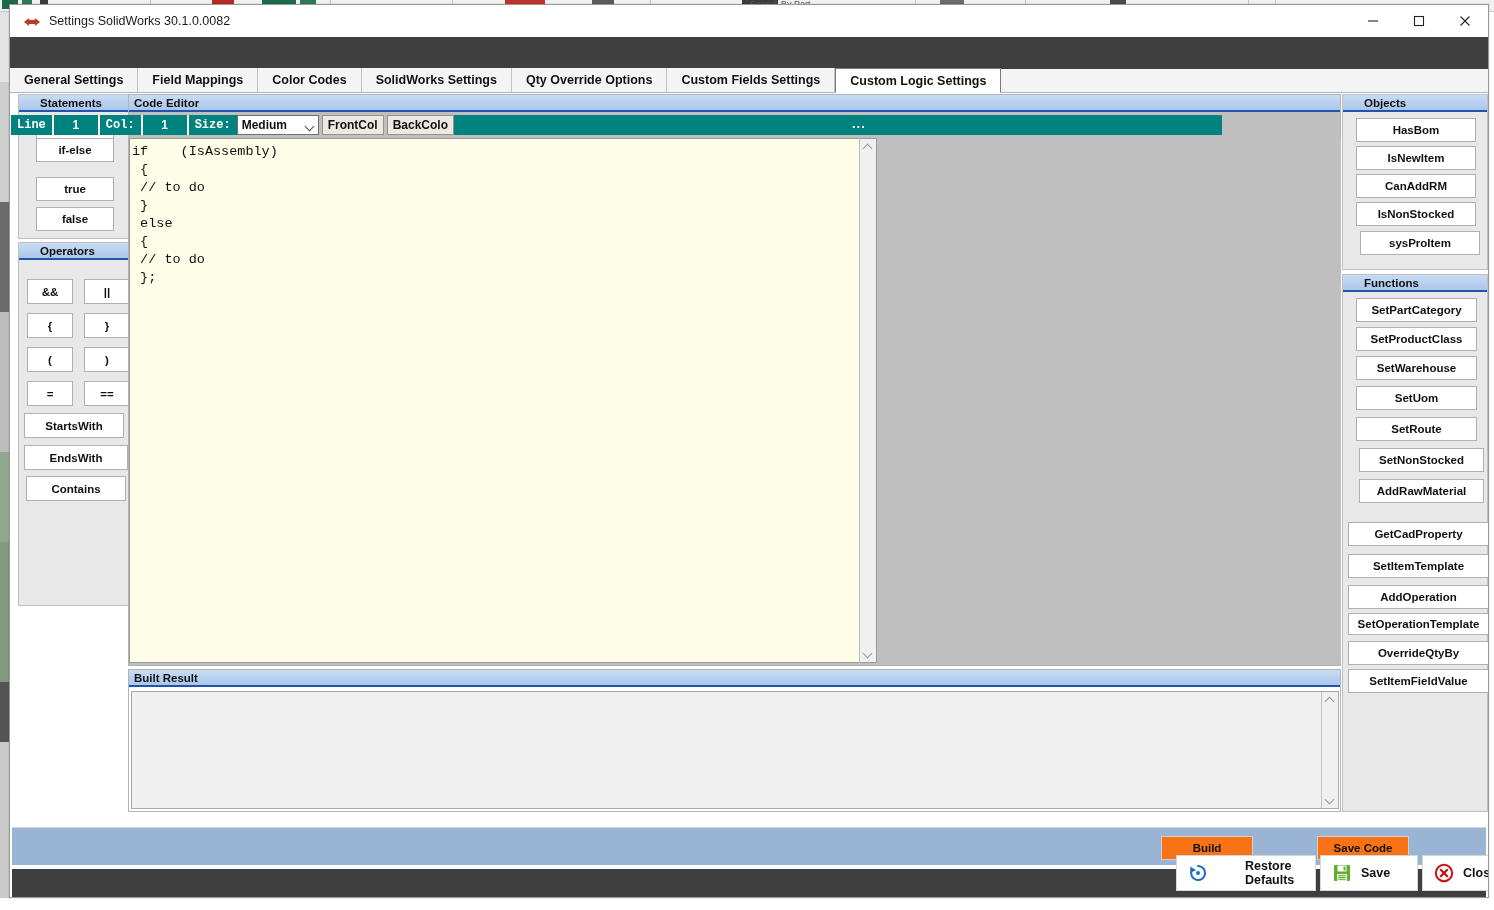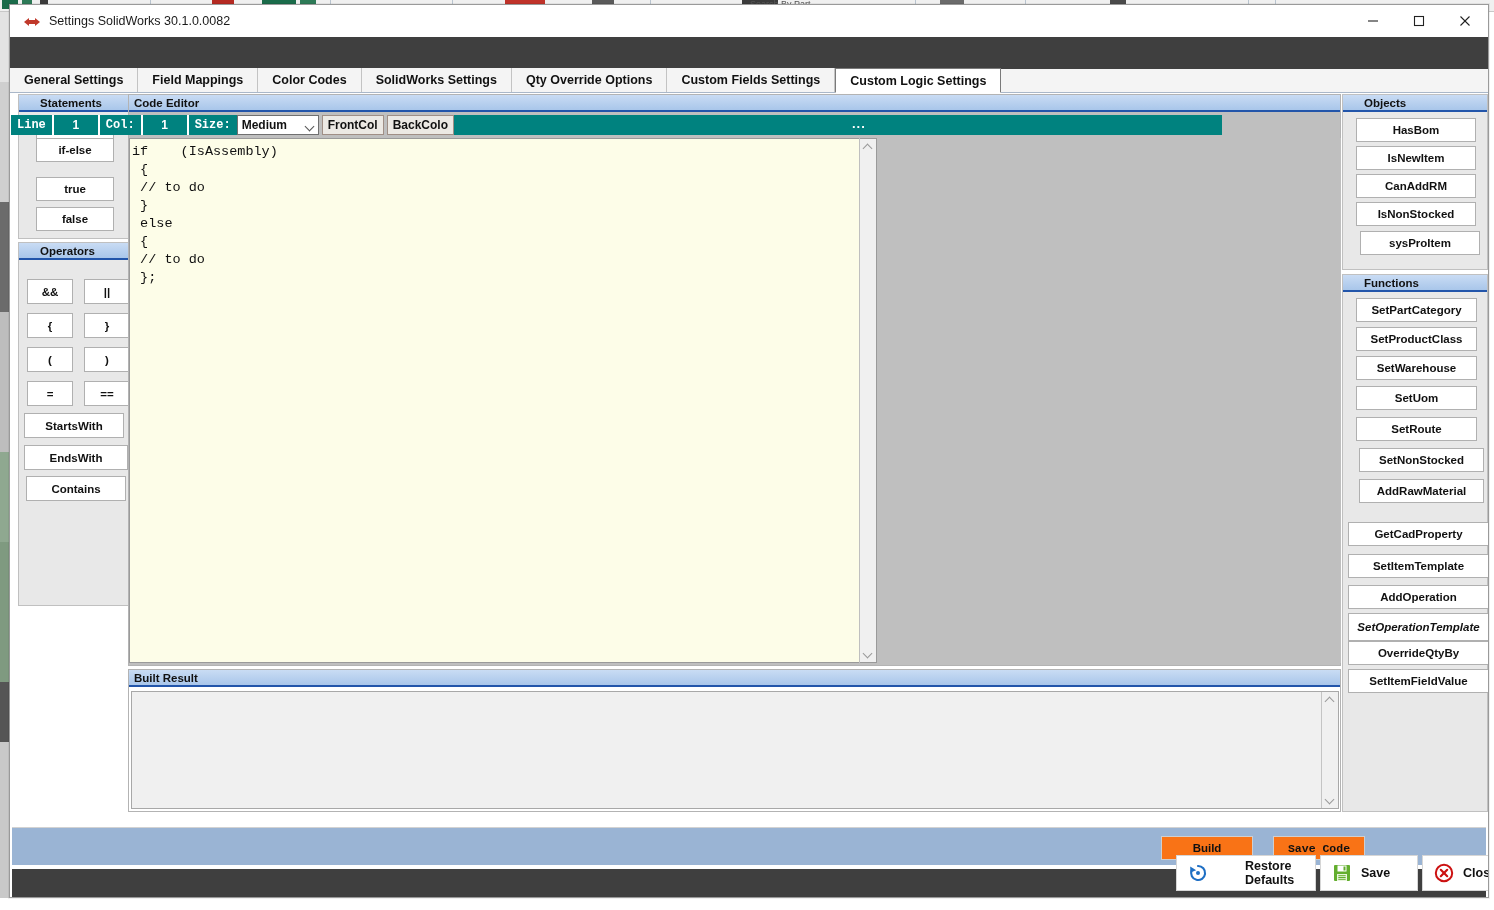--- a/index.html
+++ b/index.html
@@ -262,21 +262,21 @@
   #footerblue {
     position: absolute; left: 2px; top: 822px; width: 1474px; height: 38px;
     background: #9ab4d4;
     border-top: 1px solid #d2d2d2;
   }
   #footerblue .btn {
     position: absolute; top: 8px; height: 24px;
     background: #f97316; border: 1px solid #cfcfcf;
   }
   #btn-build { left: 1149px; width: 92px; }
-  #btn-savecode { left: 1261px; width: 92px; font-family: Liberation Mono, monospace; }
+  #btn-savecode { left: 1305px; width: 92px; }
 
   
   #bottombar {
     position: absolute; left: 2px; top: 864px; width: 1474px; height: 28px;
     background: #3f3f3f;
   }
   .dlgbtn {
     position: absolute; top: -14px; height: 36px;
     background: #ffffff; border: 1px solid #d6d6d6;
     display: flex; align-items: center;
@@ -471,21 +471,21 @@
       <div class="btn" style="position:absolute;left:13px;top:52px;width:121px;height:24px;">SetProductClass</div>
       <div class="btn" style="position:absolute;left:13px;top:81px;width:121px;height:24px;">SetWarehouse</div>
       <div class="btn" style="position:absolute;left:13px;top:111px;width:121px;height:24px;">SetUom</div>
       <div class="btn" style="position:absolute;left:13px;top:142px;width:121px;height:24px;">SetRoute</div>
       <div class="btn" style="position:absolute;left:16px;top:173px;width:125px;height:24px;">SetNonStocked</div>
       <div class="btn" style="position:absolute;left:16px;top:204px;width:125px;height:24px;">AddRawMaterial</div>
 
       <div class="btn" style="position:absolute;left:5px;top:247px;width:141px;height:24px;">GetCadProperty</div>
       <div class="btn" style="position:absolute;left:5px;top:279px;width:141px;height:24px;">SetItemTemplate</div>
       <div class="btn" style="position:absolute;left:5px;top:310px;width:141px;height:24px;">AddOperation</div>
-      <div class="btn" style="position:absolute;left:5px;top:338px;width:141px;height:28px;font-style:italic;">SetOperationTemplate</div>
+      <div class="btn" style="position:absolute;left:5px;top:338px;width:141px;height:22px;">SetOperationTemplate</div>
       <div class="btn" style="position:absolute;left:5px;top:366px;width:141px;height:24px;">OverrideQtyBy</div>
       <div class="btn" style="position:absolute;left:5px;top:394px;width:141px;height:24px;">SetItemFieldValue</div>
     </div>
 
   </div>
 
   <div id="footerblue">
     <div class="btn" id="btn-build">Build</div>
     <div class="btn" id="btn-savecode">Save Code</div>
   </div>

